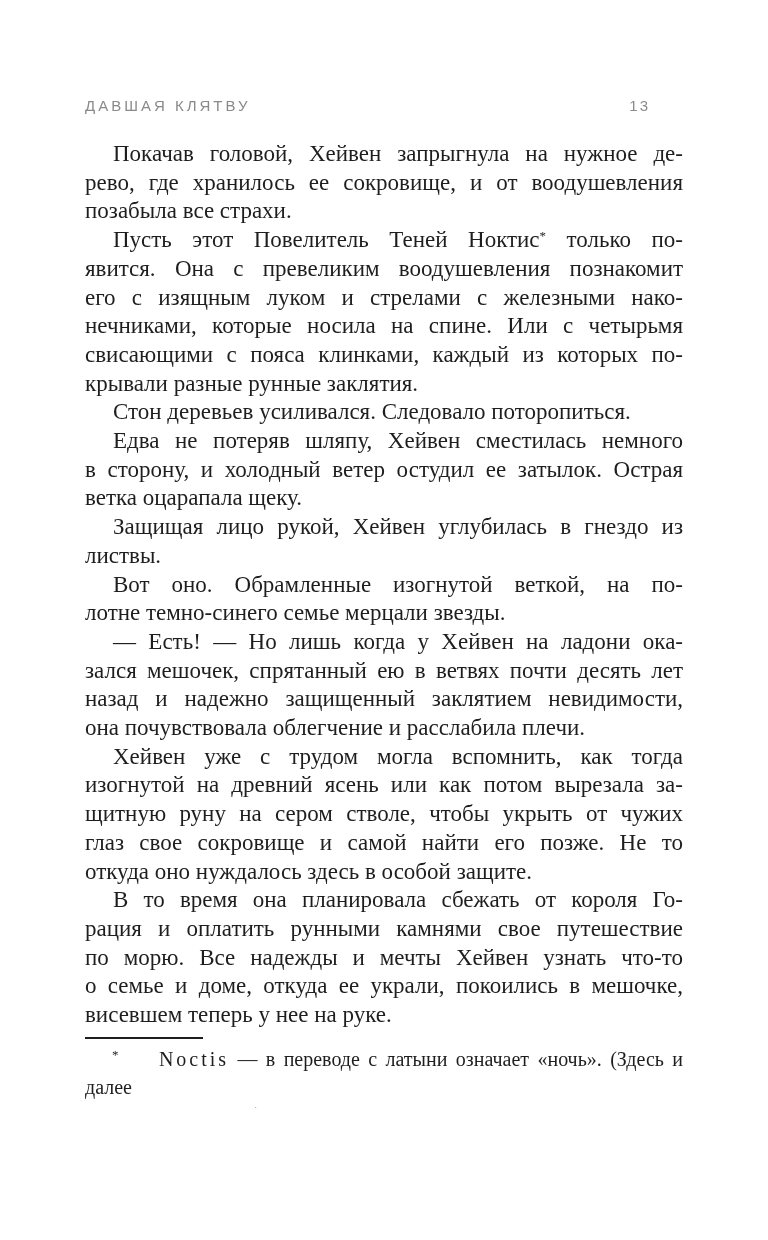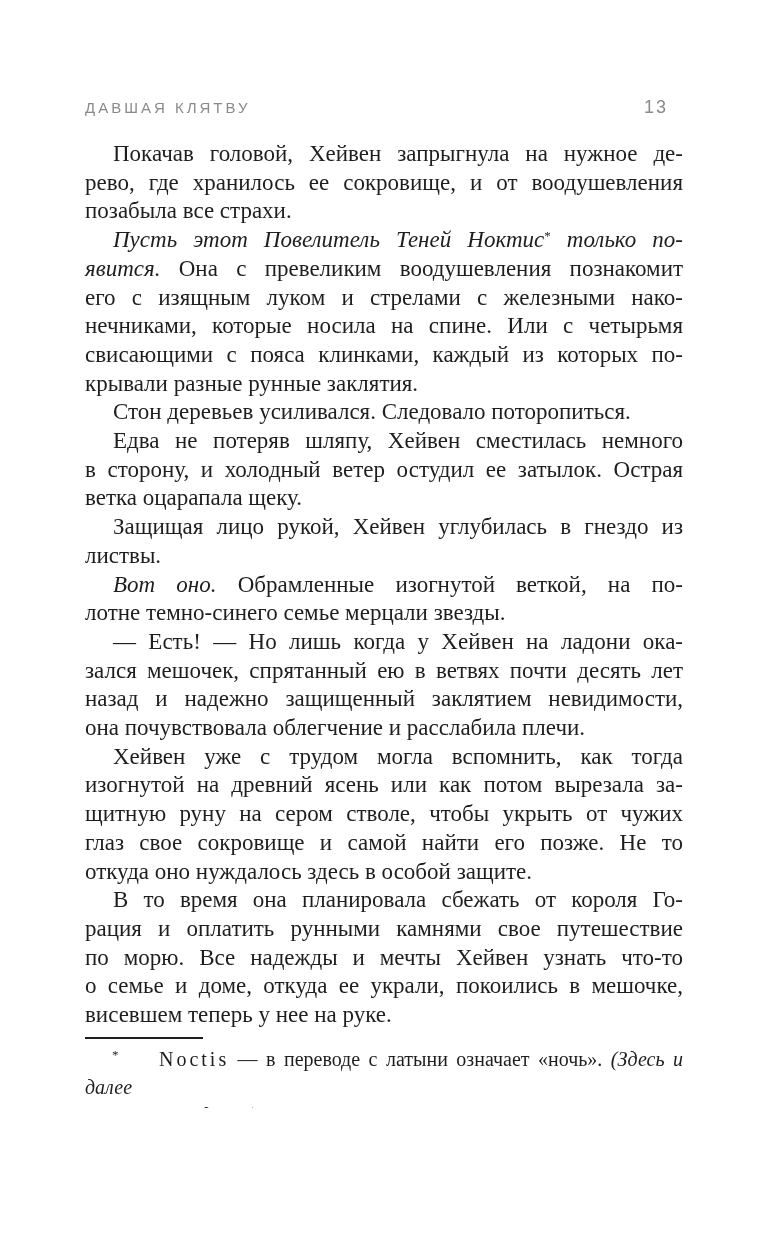--- a/index.html
+++ b/index.html
@@ -21,40 +21,40 @@
     justify-content: space-between;
     align-items: baseline;
     font-family: "Liberation Sans", "DejaVu Sans", sans-serif;
     font-size: 15px;
     font-weight: 400;
     letter-spacing: 3px;
     color: #8a8a8a;
   }
   .running-header .page-num {
     letter-spacing: 2px;
-    margin-right: 15px;
-    font-size: 18px;
+    margin-right: 33px;
+    font-size: 15px;
   }
   .text-block {
     position: absolute;
     top: 140px; left: 85px;
     width: 598px;
     color: #1e1e1e;
     font-size: 23px;
     line-height: 28.7px;
   }
   .para { margin: 0; }
   .line {
     text-align: justify;
     text-align-last: justify;
     white-space: normal;
   }
   .line.last { text-align-last: left; }
   .line.first { text-indent: 28px; }
-  .it { font-style: italic; }
+  .it { }
   .sup {
     font-size: 13px;
     vertical-align: 7px;
     line-height: 0;
   }
   .ns { letter-spacing: 3px; margin-left: 32px; }
   .footnote {
     margin-top: 7px;
     font-size: 20px;
     line-height: 28px;

